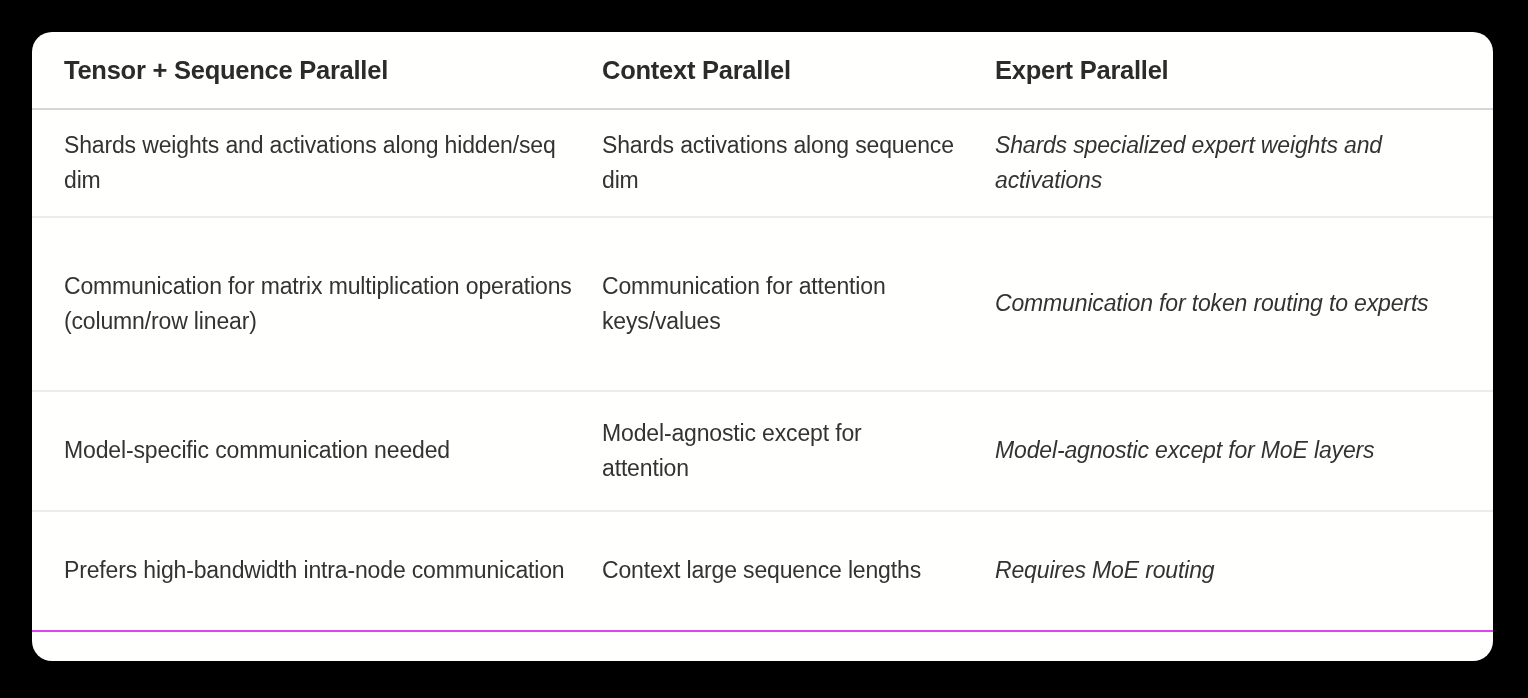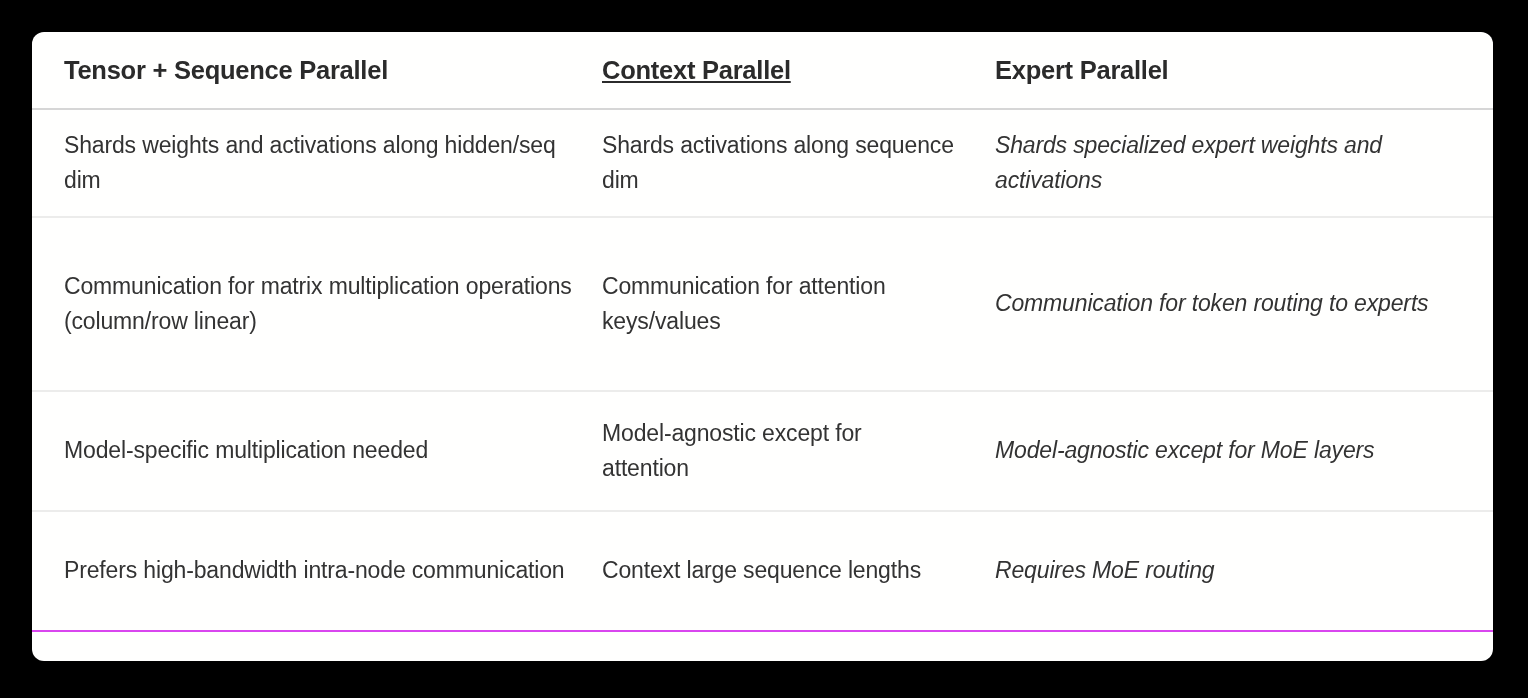--- a/index.html
+++ b/index.html
@@ -19,21 +19,21 @@
     background: #000000;
   }
 
   .card {
     position: absolute;
     left: 32px;
     top: 32px;
     width: 1461px;
     height: 629px;
     background: #fffffe;
-    border-radius: 12px;
+    border-radius: 20px;
     overflow: hidden;
   }
 
   .table {
     width: 100%;
     border-collapse: collapse;
     table-layout: fixed;
   }
 
   .table col.c1 { width: 569px; }
@@ -46,21 +46,21 @@
     font-size: 25.5px;
     font-weight: bold;
     color: #2b2b2b;
     letter-spacing: -0.25px;
     height: 77px;
     padding: 0 8px 0 0;
     border-bottom: 2px solid #d6d6d6;
   }
 
   thead th.h1 { padding-left: 32px; }
-  thead th.h2 { padding-left: 1px; text-decoration: underline; }
+  thead th.h2 { padding-left: 1px; }
   thead th.h3 { padding-left: 1px; }
 
   tbody td {
     text-align: left;
     vertical-align: middle;
     font-size: 23px;
     font-weight: normal;
     color: #333333;
     line-height: 1.52;
     letter-spacing: -0.15px;
@@ -102,21 +102,21 @@
           <td class="d1">Shards weights and activations along hidden/seq dim</td>
           <td class="d2">Shards activations along sequence dim</td>
           <td class="d3">Shards specialized expert weights and activations</td>
         </tr>
         <tr class="r2">
           <td class="d1">Communication for matrix multiplication operations (column/row linear)</td>
           <td class="d2">Communication for attention keys/values</td>
           <td class="d3">Communication for token routing to experts</td>
         </tr>
         <tr class="r3">
-          <td class="d1">Model-specific multiplication needed</td>
+          <td class="d1">Model-specific communication needed</td>
           <td class="d2">Model-agnostic except for attention</td>
           <td class="d3">Model-agnostic except for MoE layers</td>
         </tr>
         <tr class="r4">
           <td class="d1">Prefers high-bandwidth intra-node communication</td>
           <td class="d2">Context large sequence lengths</td>
           <td class="d3">Requires MoE routing</td>
         </tr>
       </tbody>
     </table>

